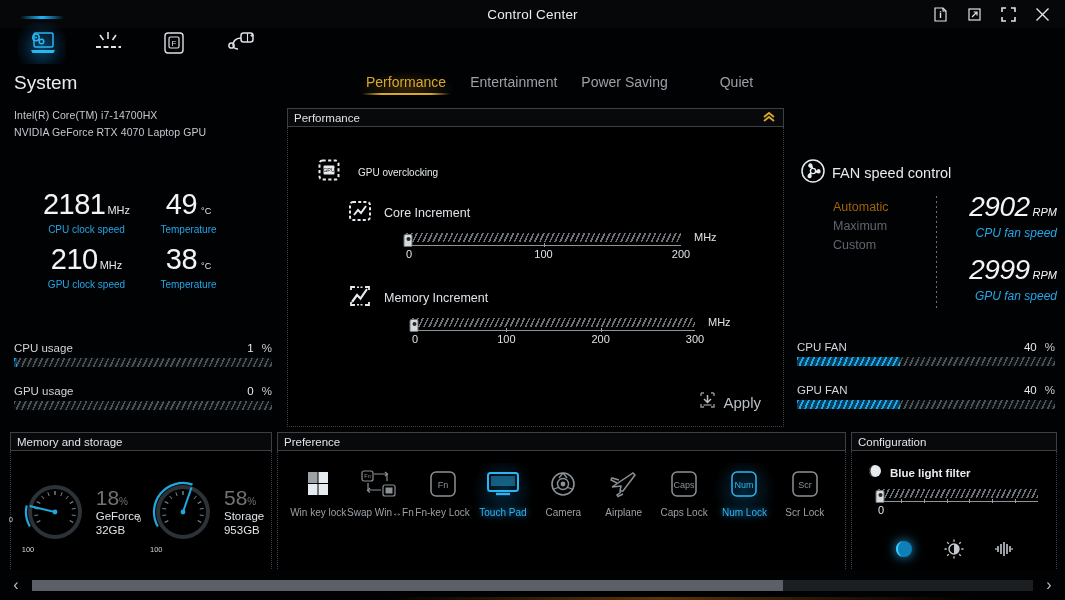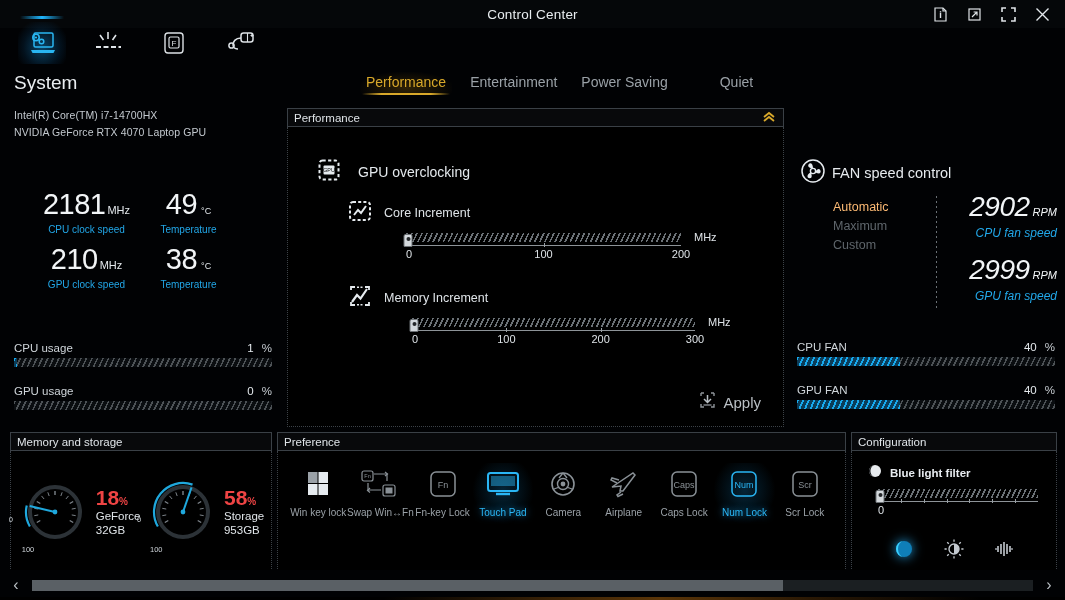--- a/index.html
+++ b/index.html
@@ -88,21 +88,21 @@
   }
   .panel-body {
     border: 1px dotted #3c4248; border-top: none; background: #000; position: relative;
   }
   .chev-up { color: #d8a82a; font-size: 13px; line-height: 1; letter-spacing: -1px; cursor: pointer; }
 
   
   #perf { left: 287px; top: 108px; width: 497px; }
   #perf .panel-body { height: 300px; }
   .oc-head { position: absolute; left: 26px; top: 28px; display: flex; align-items: center; gap: 14px; }
-  .oc-head .lbl { font-size: 14px; color: #e4e9ed; }
+  .oc-head .lbl { font-size: 10px; color: #e4e9ed; }
   .sub-item { position: absolute; display: flex; align-items: center; gap: 12px; }
   .sub-item .lbl { font-size: 12.5px; color: #dee3e7; }
   .sub-core { left: 60px; top: 72px; }
   .sub-mem { left: 60px; top: 157px; }
 
   .slider { position: absolute; }
   .slider .track-wrap { position: relative; }
   .slider .track {
     height: 9px;
     background-image: repeating-linear-gradient(115deg, #6c7277 0px, #6c7277 1.6px, transparent 1.6px, transparent 4.6px);
@@ -130,21 +130,21 @@
     position: absolute; right: 18px; bottom: 10px; display: flex; align-items: center; gap: 7px;
     cursor: pointer; padding: 3px 4px;
   }
   .apply-btn .txt { font-size: 15px; color: #b9bfc4; }
 
   
   .fan-title { position: absolute; left: 800px; top: 158px; display: flex; align-items: center; gap: 6px; }
   .fan-title .lbl { font-size: 14.5px; color: #e6eaee; }
   .fan-modes { position: absolute; left: 833px; top: 198px; }
   .fan-mode { font-size: 12.5px; line-height: 19px; color: #5f666c; cursor: pointer; }
-  .fan-mode.active { color: #fdba74; }
+  .fan-mode.active { color: #a16207; }
   .fan-div {
     position: absolute; left: 936px; top: 196px; width: 1px; height: 112px;
     background-image: repeating-linear-gradient(to bottom, #6a7075 0 2px, transparent 2px 5px);
   }
   .fan-read { position: absolute; right: 8px; text-align: right; font-style: italic; }
   .fan-read.cpu { top: 193px; }
   .fan-read.gpu { top: 256px; }
   .fan-read .v { font-size: 28px; color: #f2f5f7; font-weight: 300; line-height: 1; letter-spacing: -.5px; }
   .fan-read .v .u { font-size: 11px; margin-left: 3px; letter-spacing: 0; }
   .fan-read .n { font-size: 12px; color: #22a7e8; margin-top: 5px; }
@@ -157,21 +157,21 @@
   #memstore { left: 10px; top: 432px; width: 262px; }
   #memstore .panel-body { height: 122px; display: flex; align-items: center; justify-content: space-around; padding: 0 4px; }
   .gauge-unit { display: flex; align-items: center; gap: 4px; }
   .gauge { position: relative; width: 74px; height: 74px; }
   .gauge .zlab, .gauge .hlab {
     position: absolute; font-size: 7.5px; color: #cfd5da;
   }
   .gauge .zlab { left: -9px; top: 40px; }
   .gauge .hlab { left: 4px; top: 70px; }
   .gauge-txt { line-height: 1.18; }
-  .gauge-txt .pc { font-size: 21px; color: #ef4444; font-weight: 700; }
+  .gauge-txt .pc { font-size: 21px; color: #737373; font-weight: 400; }
   .gauge-txt .pc .s { font-size: 10px; }
   .gauge-txt .nm { font-size: 11.5px; color: #dfe4e8; }
   .gauge-txt .cap { font-size: 11.5px; color: #dfe4e8; }
 
   
   #pref { left: 277px; top: 432px; width: 569px; }
   #pref .panel-body { height: 122px; }
   .pref-items { display: flex; align-items: flex-start; padding: 12px 10px 0 10px; gap: 0px; }
   .pref-item {
     width: 64px; display: flex; flex-direction: column; align-items: center; gap: 6px; cursor: pointer;

